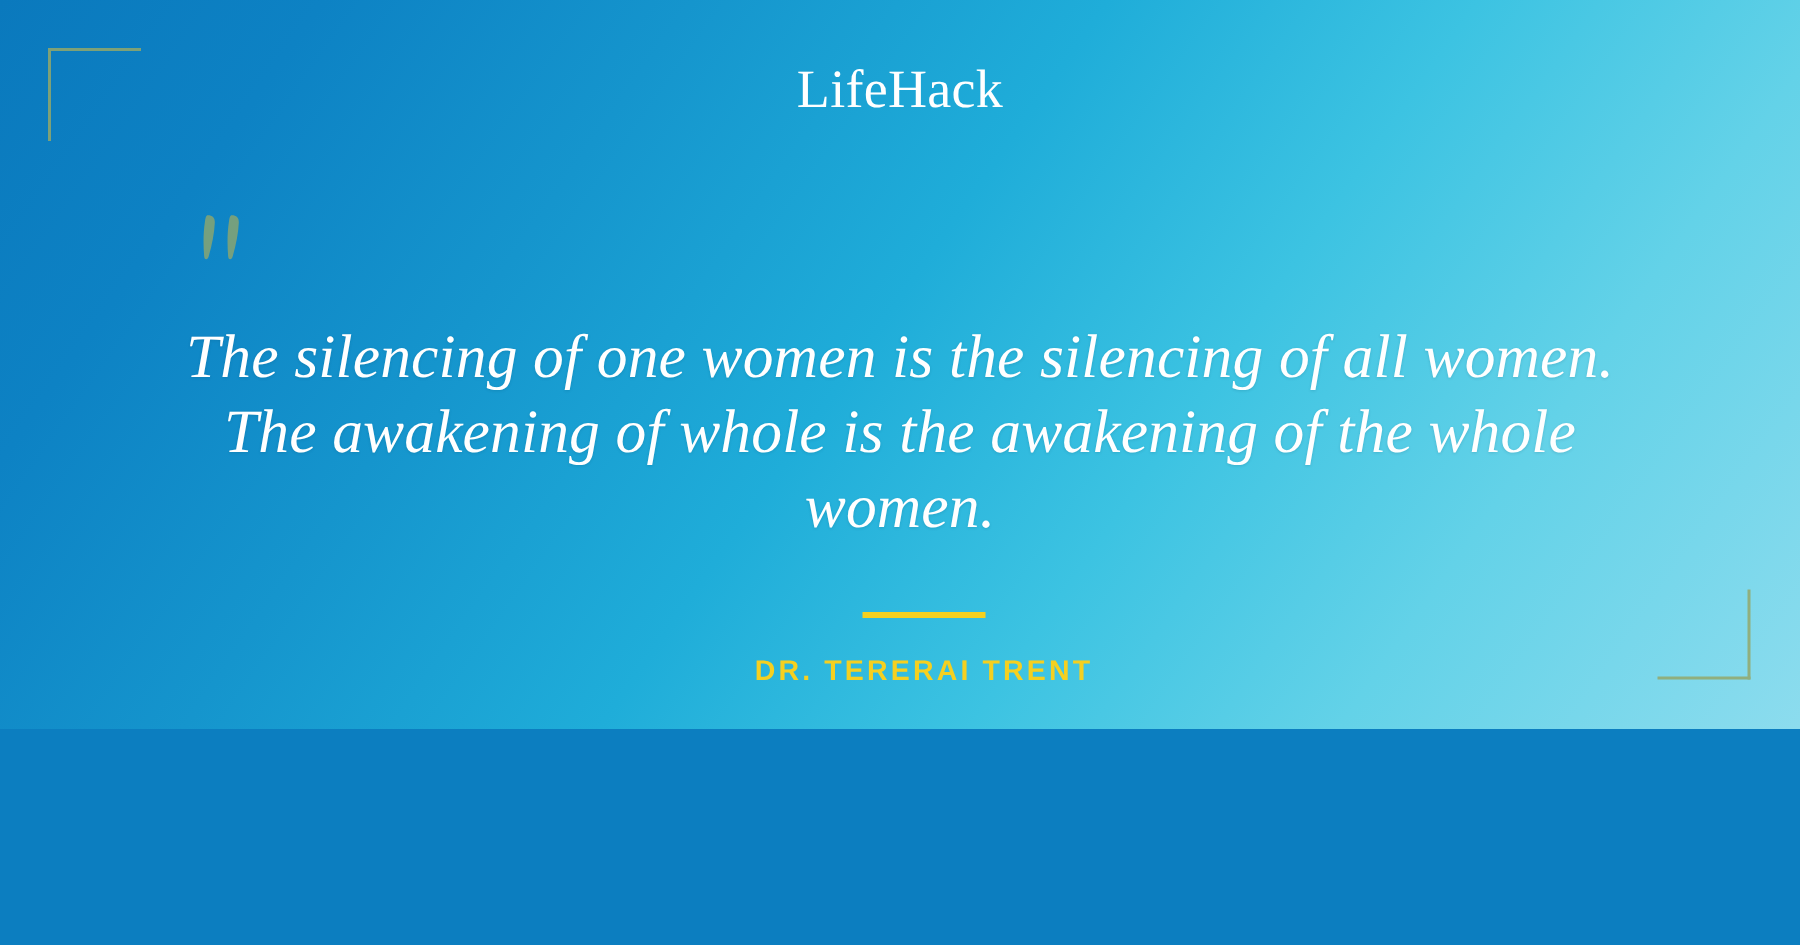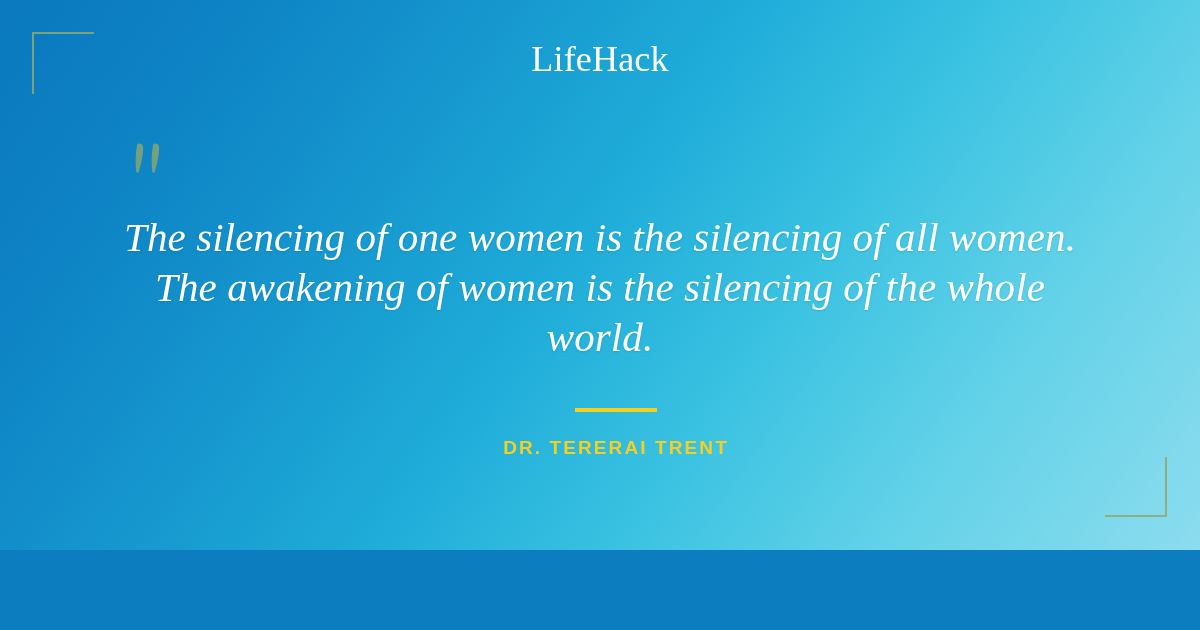--- a/index.html
+++ b/index.html
@@ -11,21 +11,21 @@
   }
 
   body {
     font-family: "Liberation Sans", sans-serif;
     background: #0c7ec0;
   }
 
   #quote-card {
     position: relative;
     width: 1200px;
-    height: 550px;
+    height: 486px;
     overflow: hidden;
     
     background:
       linear-gradient(125deg,
         #0a79bd 0%,
         #0d82c4 14%,
         #1595cd 30%,
         #1fadd9 48%,
         #3cc3e2 64%,
         #63d2e8 80%,
@@ -140,22 +140,22 @@
     <path d="M10.5 3.5 C13.8 3.5 15.4 5.2 15.2 8.6 C14.9 15.2 13.4 23.0 11.2 30.6
              C10.8 32.0 10.2 32.8 9.4 32.8 C8.6 32.8 8.2 32.0 8.1 30.6
              C7.4 22.8 7.6 14.6 8.6 8.0 C9.0 5.1 9.4 3.5 10.5 3.5 Z" fill="#93a86b"></path>
     <path d="M26.5 3.5 C29.8 3.5 31.4 5.2 31.2 8.6 C30.9 15.2 29.4 23.0 27.2 30.6
              C26.8 32.0 26.2 32.8 25.4 32.8 C24.6 32.8 24.2 32.0 24.1 30.6
              C23.4 22.8 23.6 14.6 24.6 8.0 C25.0 5.1 25.4 3.5 26.5 3.5 Z" fill="#93a86b"></path>
   </svg>
 
   <div class="quote-block">
     <div class="quote-text">The silencing of one women is the silencing of all women.</div>
-    <div class="quote-text">The awakening of women is the silencing of the whole</div>
-    <div class="quote-text">world.</div>
+    <div class="quote-text">The awakening of whole is the awakening of the whole</div>
+    <div class="quote-text">women.</div>
   </div>
 
   <div class="attribution-block">
     <div id="attribution-divider"></div>
     <div class="attribution-name">DR. TERERAI TRENT</div>
   </div>
 
 </div>
 
 </body></html>

